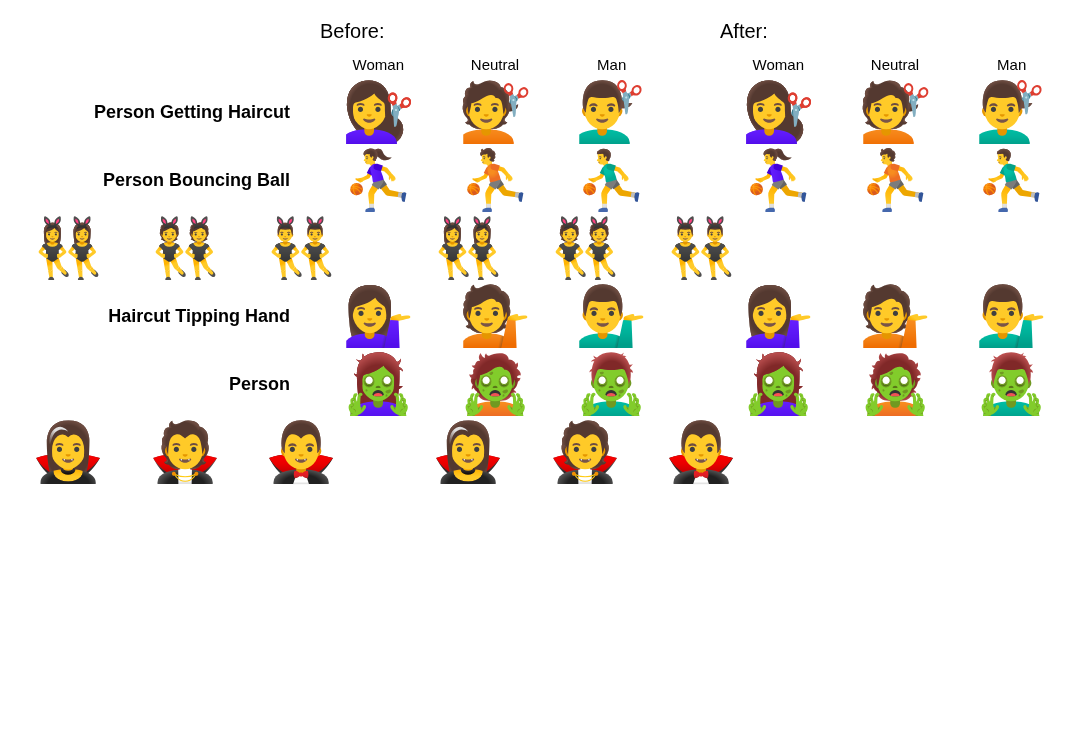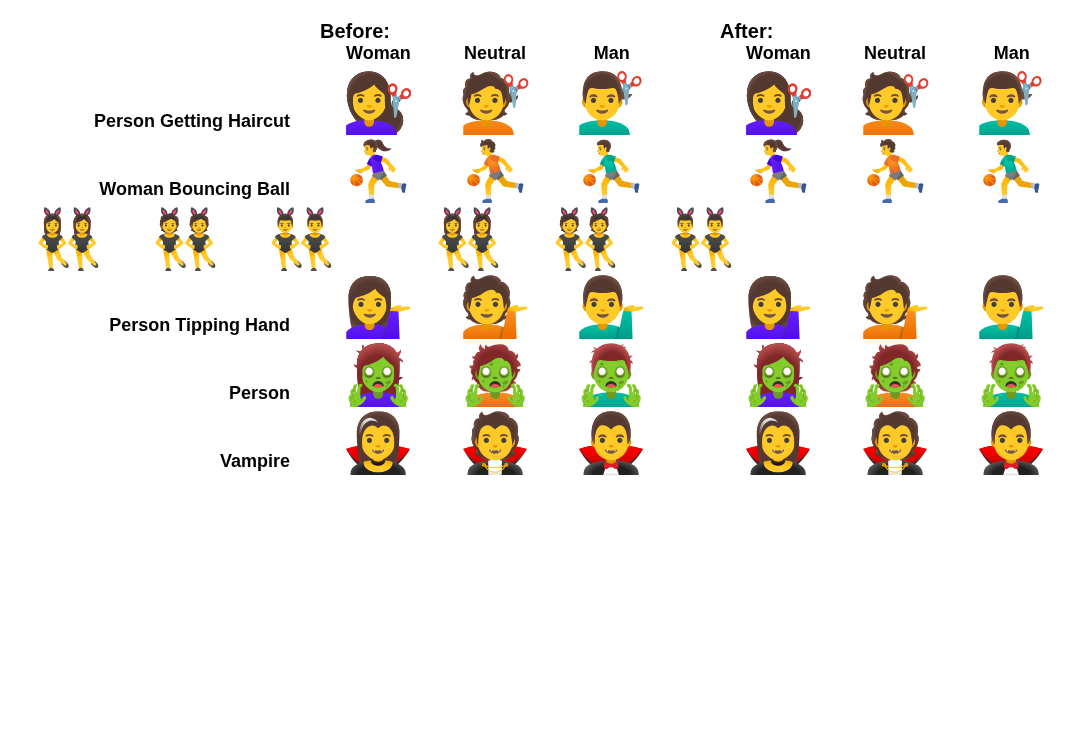--- a/index.html
+++ b/index.html
@@ -33,46 +33,46 @@
       flex-shrink: 0;
     }
 
     .after-section {
       width: 350px;
       flex-shrink: 0;
     }
 
     .section-title {
       font-size: 20px;
-      font-weight: 700;
-      margin-bottom: 0;
+      font-weight: 400;
+      margin-bottom: 13px;
       color: #000;
     }
 
     .col-headers {
       display: flex;
       justify-content: space-around;
     }
 
     .col-header {
-      font-size: 18px;
-      font-weight: 700;
+      font-size: 15px;
+      font-weight: 400;
       color: #000;
       text-align: center;
       width: 100px;
     }
 
     .emoji-rows {
       display: flex;
       flex-direction: column;
     }
 
     .emoji-row {
       display: flex;
-      align-items: flex-end;
+      align-items: center;
       margin-bottom: 10px;
     }
 
     .row-label {
       width: 310px;
       flex-shrink: 0;
       font-size: 18px;
       font-weight: 700;
       color: #000;
       text-align: right;
@@ -136,21 +136,21 @@
           <div class="emoji-cell">💇‍♂️</div>
         </div>
         <div class="divider-col"></div>
         <div class="emoji-group">
           <div class="emoji-cell">💇‍♀️</div>
           <div class="emoji-cell">💇</div>
           <div class="emoji-cell">💇‍♂️</div>
         </div>
       </div>
       <div class="emoji-row">
-        <div class="row-label">Woman Bouncing Ball</div>
+        <div class="row-label">Person Bouncing Ball</div>
         <div class="emoji-group">
           <div class="emoji-cell">⛹️‍♀️</div>
           <div class="emoji-cell">⛹️</div>
           <div class="emoji-cell">⛹️‍♂️</div>
         </div>
         <div class="divider-col"></div>
         <div class="emoji-group">
           <div class="emoji-cell">⛹️‍♀️</div>
           <div class="emoji-cell">⛹️</div>
           <div class="emoji-cell">⛹️‍♂️</div>
@@ -163,21 +163,21 @@
           <div class="emoji-cell">👯‍♂️</div>
         </div>
         <div class="divider-col"></div>
         <div class="emoji-group">
           <div class="emoji-cell">👯‍♀️</div>
           <div class="emoji-cell">👯</div>
           <div class="emoji-cell">👯‍♂️</div>
         </div>
       </div>
       <div class="emoji-row">
-        <div class="row-label">Person Tipping Hand</div>
+        <div class="row-label">Haircut Tipping Hand</div>
         <div class="emoji-group">
           <div class="emoji-cell">💁‍♀️</div>
           <div class="emoji-cell">💁</div>
           <div class="emoji-cell">💁‍♂️</div>
         </div>
         <div class="divider-col"></div>
         <div class="emoji-group">
           <div class="emoji-cell">💁‍♀️</div>
           <div class="emoji-cell">💁</div>
           <div class="emoji-cell">💁‍♂️</div>
@@ -191,21 +191,20 @@
           <div class="emoji-cell">🧟‍♂️</div>
         </div>
         <div class="divider-col"></div>
         <div class="emoji-group">
           <div class="emoji-cell">🧟‍♀️</div>
           <div class="emoji-cell">🧟</div>
           <div class="emoji-cell">🧟‍♂️</div>
         </div>
       </div>
       <div class="emoji-row">
-        <div class="row-label">Vampire</div>
         <div class="emoji-group">
           <div class="emoji-cell">🧛‍♀️</div>
           <div class="emoji-cell">🧛</div>
           <div class="emoji-cell">🧛‍♂️</div>
         </div>
         <div class="divider-col"></div>
         <div class="emoji-group">
           <div class="emoji-cell">🧛‍♀️</div>
           <div class="emoji-cell">🧛</div>
           <div class="emoji-cell">🧛‍♂️</div>

